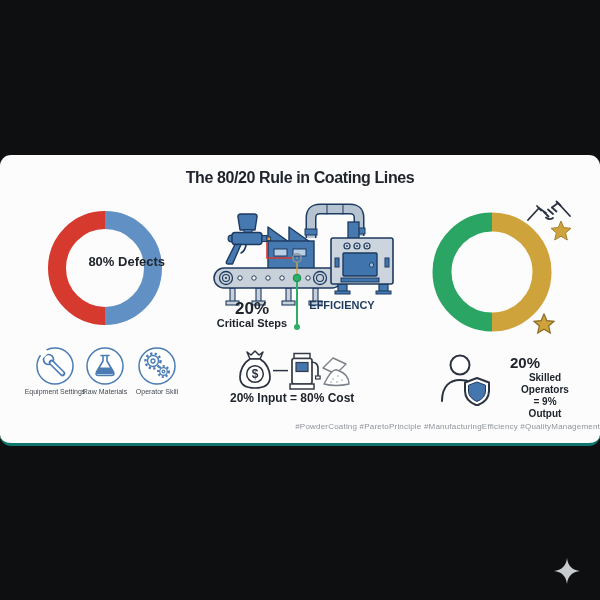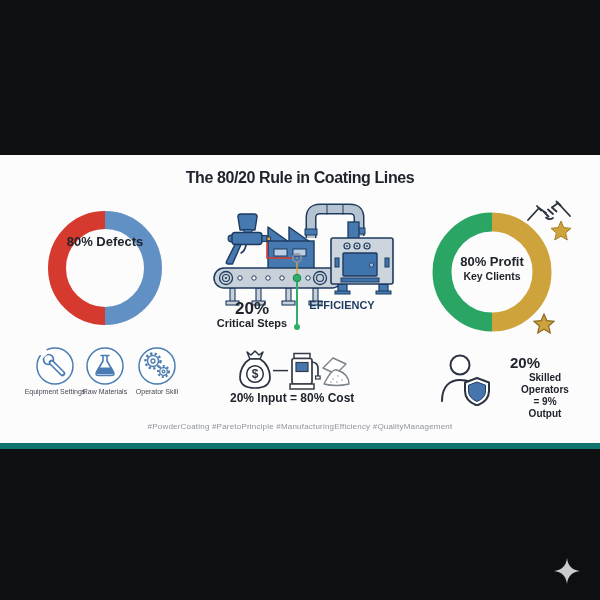--- a/index.html
+++ b/index.html
@@ -3,21 +3,21 @@
 <meta charset="utf-8">
 <style>
   html,body{margin:0;padding:0;}
   body{
     width:600px;height:600px;position:relative;overflow:hidden;
     background:#0e0f10;
     font-family:"Liberation Sans", sans-serif;
   }
   .banner{
     position:absolute;left:0;top:155px;width:600px;height:288px;
-    background:#fcfcfc;border-bottom:6px solid #0f766e;
+    background:#fcfcfc;border-bottom:3px solid #0f766e;border-radius:11px;
   }
   .abs{position:absolute;}
   .title{
     left:0;top:14px;width:600px;text-align:center;
     font-size:16px;font-weight:bold;color:#20252d;letter-spacing:-0.4px;
   }
   .donut-label{ text-align:center;color:#20252d;line-height:1.15;}
   .donut-label .l1{font-size:13px;font-weight:bold;}
   .donut-label .l2{font-size:10.5px;font-weight:bold;}
   .factor-label{
@@ -28,37 +28,37 @@
   .stat .t{font-size:11px;font-weight:bold;color:#20252d;}
   .stat .t.navy{color:#1d3a5f;}
   .dash{font-size:15px;font-weight:bold;color:#2b3240;}
   .cost-line{
     text-align:left;font-size:12px;font-weight:bold;color:#20252d;
   }
   .op-text{text-align:center;line-height:1.2;color:#20252d;}
   .op-text .v{font-size:15px;font-weight:bold;}
   .op-text .t{font-size:10px;font-weight:bold;margin-left:40px;}
   .hashtags{
-    left:0;top:267px;width:600px;text-align:center;
+    left:0;top:267px;width:600px;text-align:right;
     font-size:8px;color:#8f949b;letter-spacing:0.2px;
   }
   svg{display:block;}
 </style>
 </head>
 <body>
 
 <div class="banner">
 
   <div class="abs title">The 80/20 Rule in Coating Lines</div>
 
   <svg class="abs" style="left:45px;top:53px;" width="120" height="120" viewBox="0 0 120 120">
     <path d="M60,108 A48,48 0 0 1 60,12" fill="none" stroke-width="18" stroke="#d6392e"></path>
     <path d="M60,12 A48,48 0 0 1 60,108" fill="none" stroke-width="18" stroke="#6191c4"></path>
   </svg>
-  <div class="abs donut-label" style="left:45px;top:80px;width:120px;">
+  <div class="abs donut-label" style="left:45px;top:100px;width:120px;text-align:right;">
     <div class="l1">80% Defects</div>
   </div>
 
   <svg class="abs" style="left:35px;top:191px;" width="40" height="40" viewBox="0 0 40 40">
     <circle cx="20" cy="20" r="18" fill="#ffffff" stroke="#4a7cb3" stroke-width="1.5"></circle>
     <circle cx="13.5" cy="13.5" r="5" fill="none" stroke="#4a7cb3" stroke-width="1.7"></circle>
     <rect x="5" y="4" width="8" height="6" fill="#ffffff" transform="rotate(-45 9 7)"></rect>
     <line x1="16.5" y1="16.5" x2="27.5" y2="27.5" stroke="#4a7cb3" stroke-width="5.6" stroke-linecap="round"></line>
     <line x1="16.8" y1="16.8" x2="27.2" y2="27.2" stroke="#ffffff" stroke-width="2.6" stroke-linecap="round"></line>
   </svg>
@@ -195,24 +195,20 @@
     <circle cx="24" cy="25" r="0.7" fill="#7a818a"></circle>
     <circle cx="13" cy="27" r="0.7" fill="#7a818a"></circle>
     <circle cx="19" cy="27" r="0.7" fill="#7a818a"></circle>
   </svg>
   <div class="abs cost-line" style="left:230px;top:236px;width:140px;">20% Input = 80% Cost</div>
 
   <svg class="abs" style="left:430px;top:55px;" width="124" height="124" viewBox="0 0 124 124">
     <path d="M62,112 A50,50 0 0 1 62,12" fill="none" stroke-width="19" stroke="#2aa564"></path>
     <path d="M62,12 A50,50 0 0 1 62,112" fill="none" stroke-width="19" stroke="#cfa33c"></path>
   </svg>
-  <div class="abs donut-label" style="left:430px;top:100px;width:124px;">
-    <div class="l1">80% Profit</div>
-    <div class="l2">Key Clients</div>
-  </div>
 
   <svg class="abs" style="left:526px;top:40px;" width="46" height="34" viewBox="0 0 46 34">
     <g fill="none" stroke="#2b3240" stroke-width="1.8" stroke-linecap="round" stroke-linejoin="round">
       <path d="M2,25 L13,13 L20,18"></path>
       <path d="M11,11 L15,15.5"></path>
       <path d="M44,21 L32,8 L26,12.5"></path>
       <path d="M30.5,6.5 L34.5,10.5"></path>
       <path d="M18,17 l4.5,4.5 M22,14.5 l5,4.5 M26,12.5 l4.5,4"></path>
       <path d="M20,22.5 q3.5,3 7,0.5"></path>
     </g>

